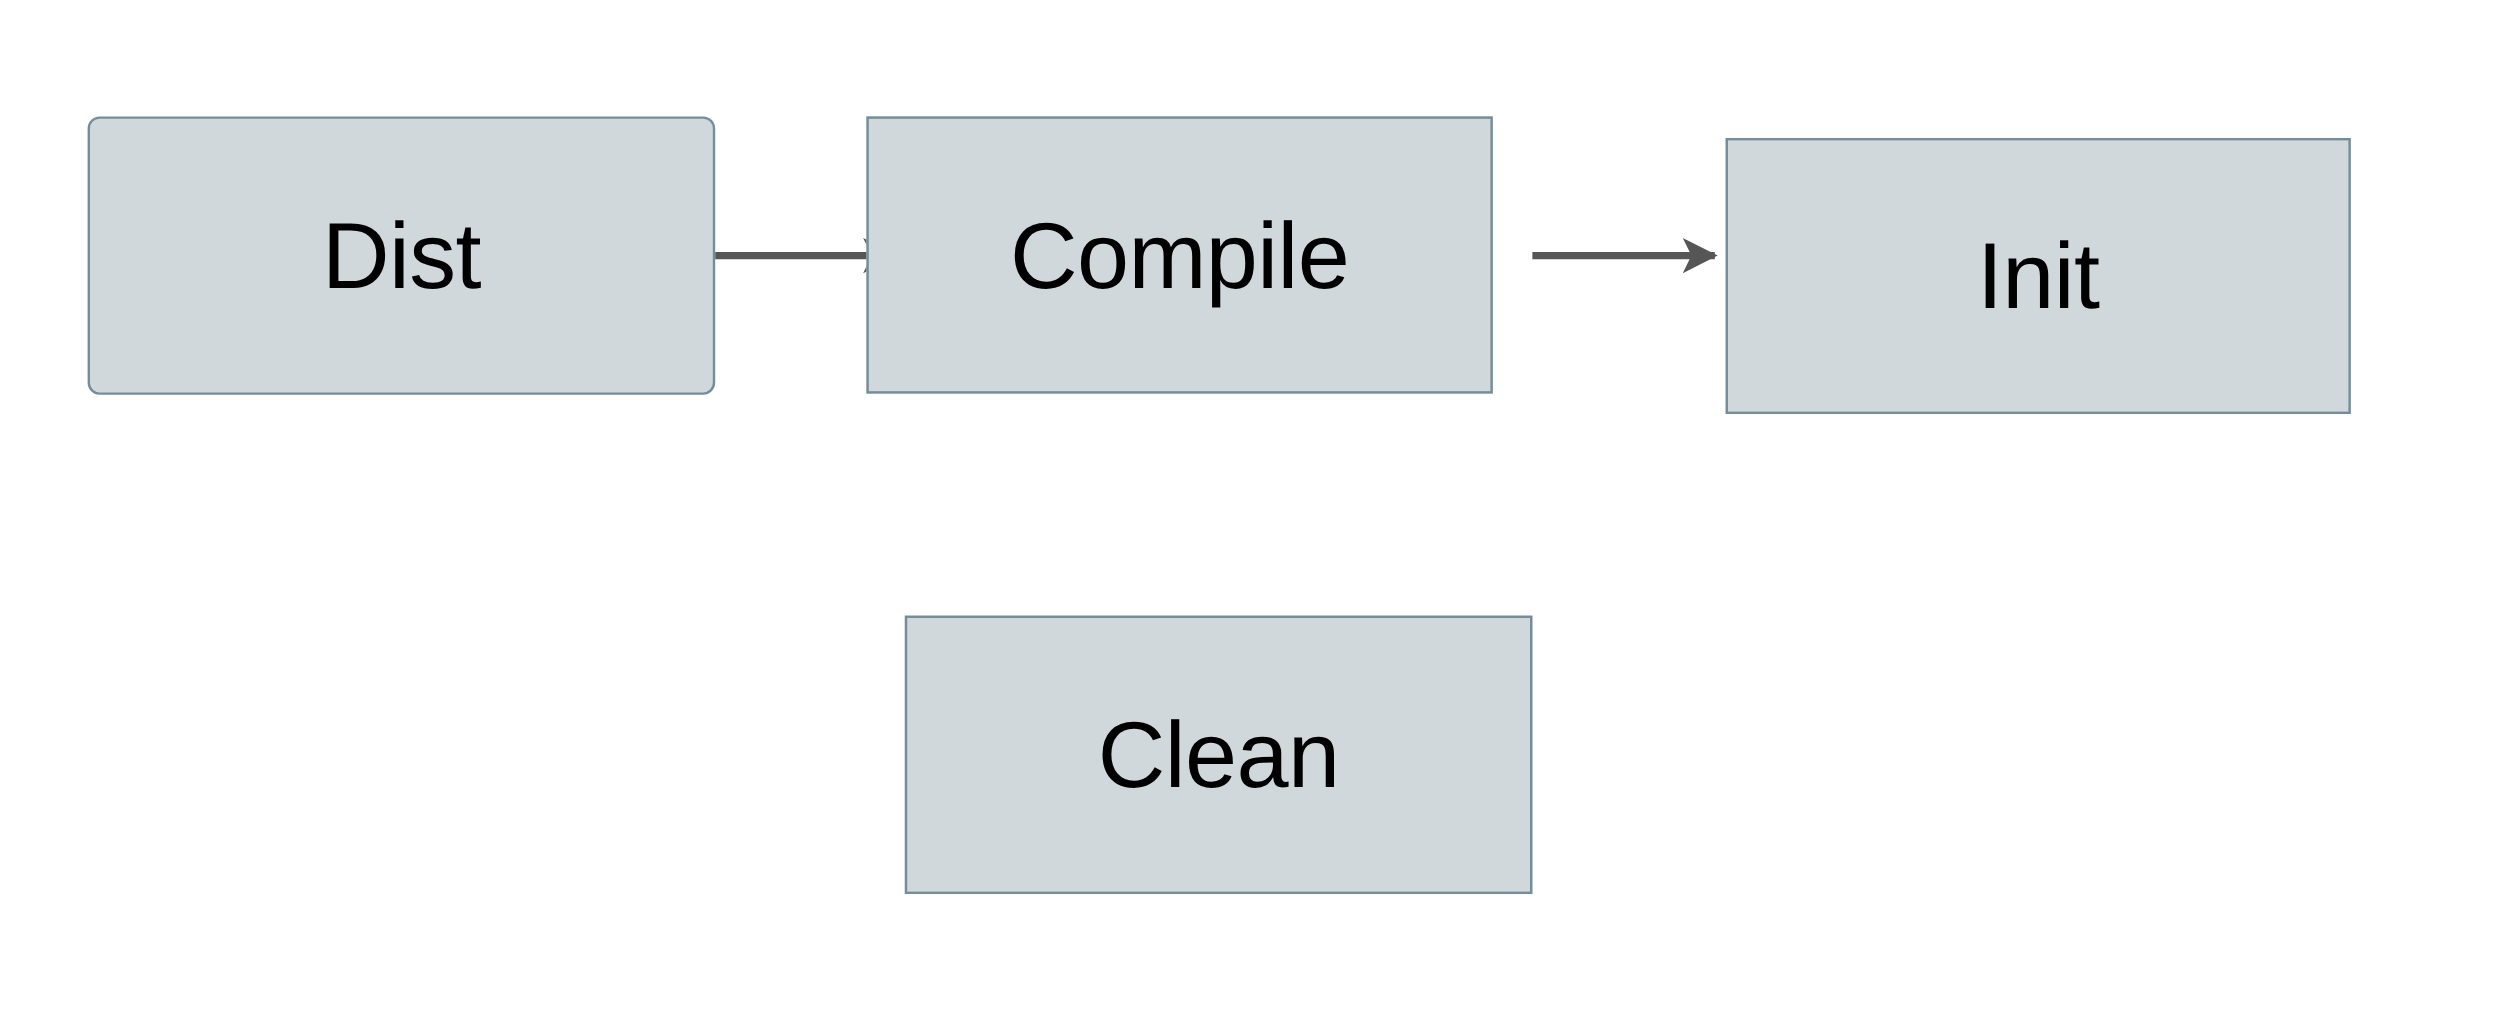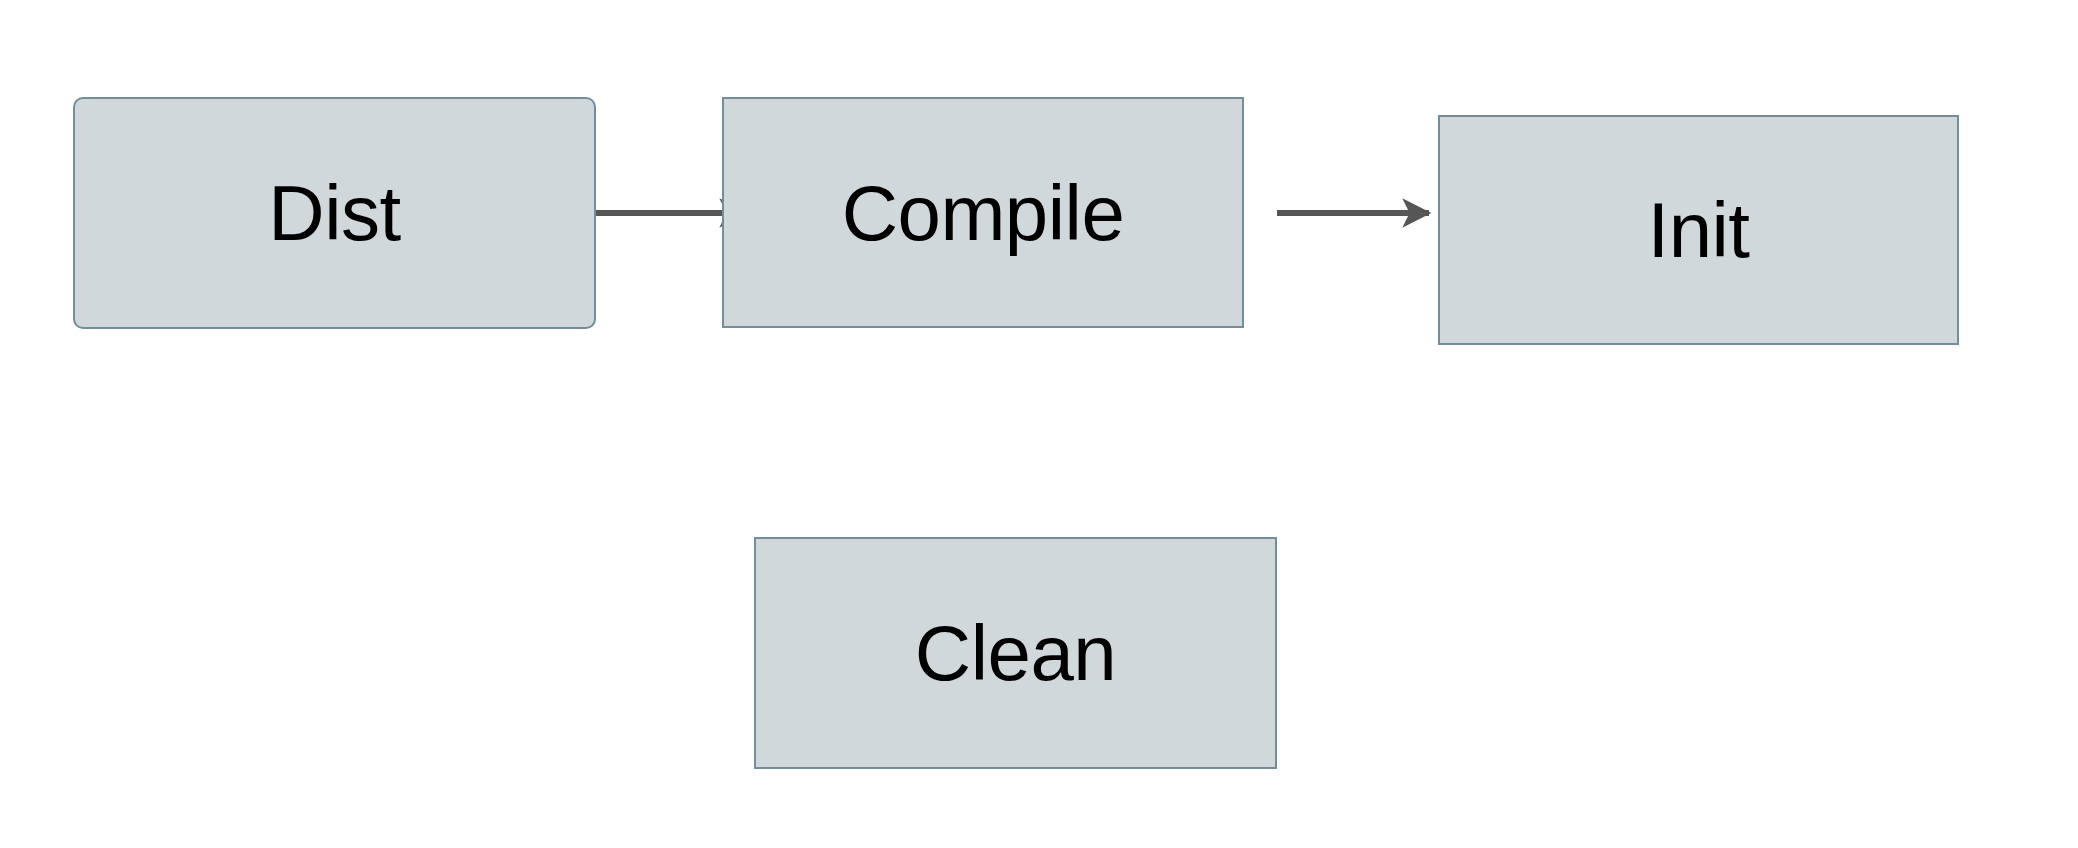--- a/index.html
+++ b/index.html
@@ -41,21 +41,21 @@
     left: 0;
     top: 0;
     width: 2078px;
     height: 848px;
     pointer-events: none;
   }
   
   #node-dist    { left: 73px;   top: 97px;  width: 523px; height: 232px; border-radius: 10px; }
   #node-compile { left: 722px;  top: 97px;  width: 522px; height: 231px; }
   #node-init    { left: 1438px; top: 98px;  width: 521px; height: 230px; margin-top: 17px; }
-  #node-clean   { left: 754px;  top: 537px; width: 523px; height: 232px; }
+  #node-clean   { left: 754px;  top: 513px; width: 523px; height: 232px; }
 </style>
 </head>
 <body>
 
 <div id="canvas">
 
   <svg id="edge-layer" viewBox="0 0 2078 848" xmlns="http://www.w3.org/2000/svg">
     <defs>
       <marker id="arrowhead" markerWidth="5.2" markerHeight="5.2" refX="4.6" refY="2.6" orient="auto" markerUnits="strokeWidth">
         <path d="M 0.15 0.15 L 5.0 2.6 L 0.15 5.05 L 1.35 2.6 Z" fill="#565656"></path>

